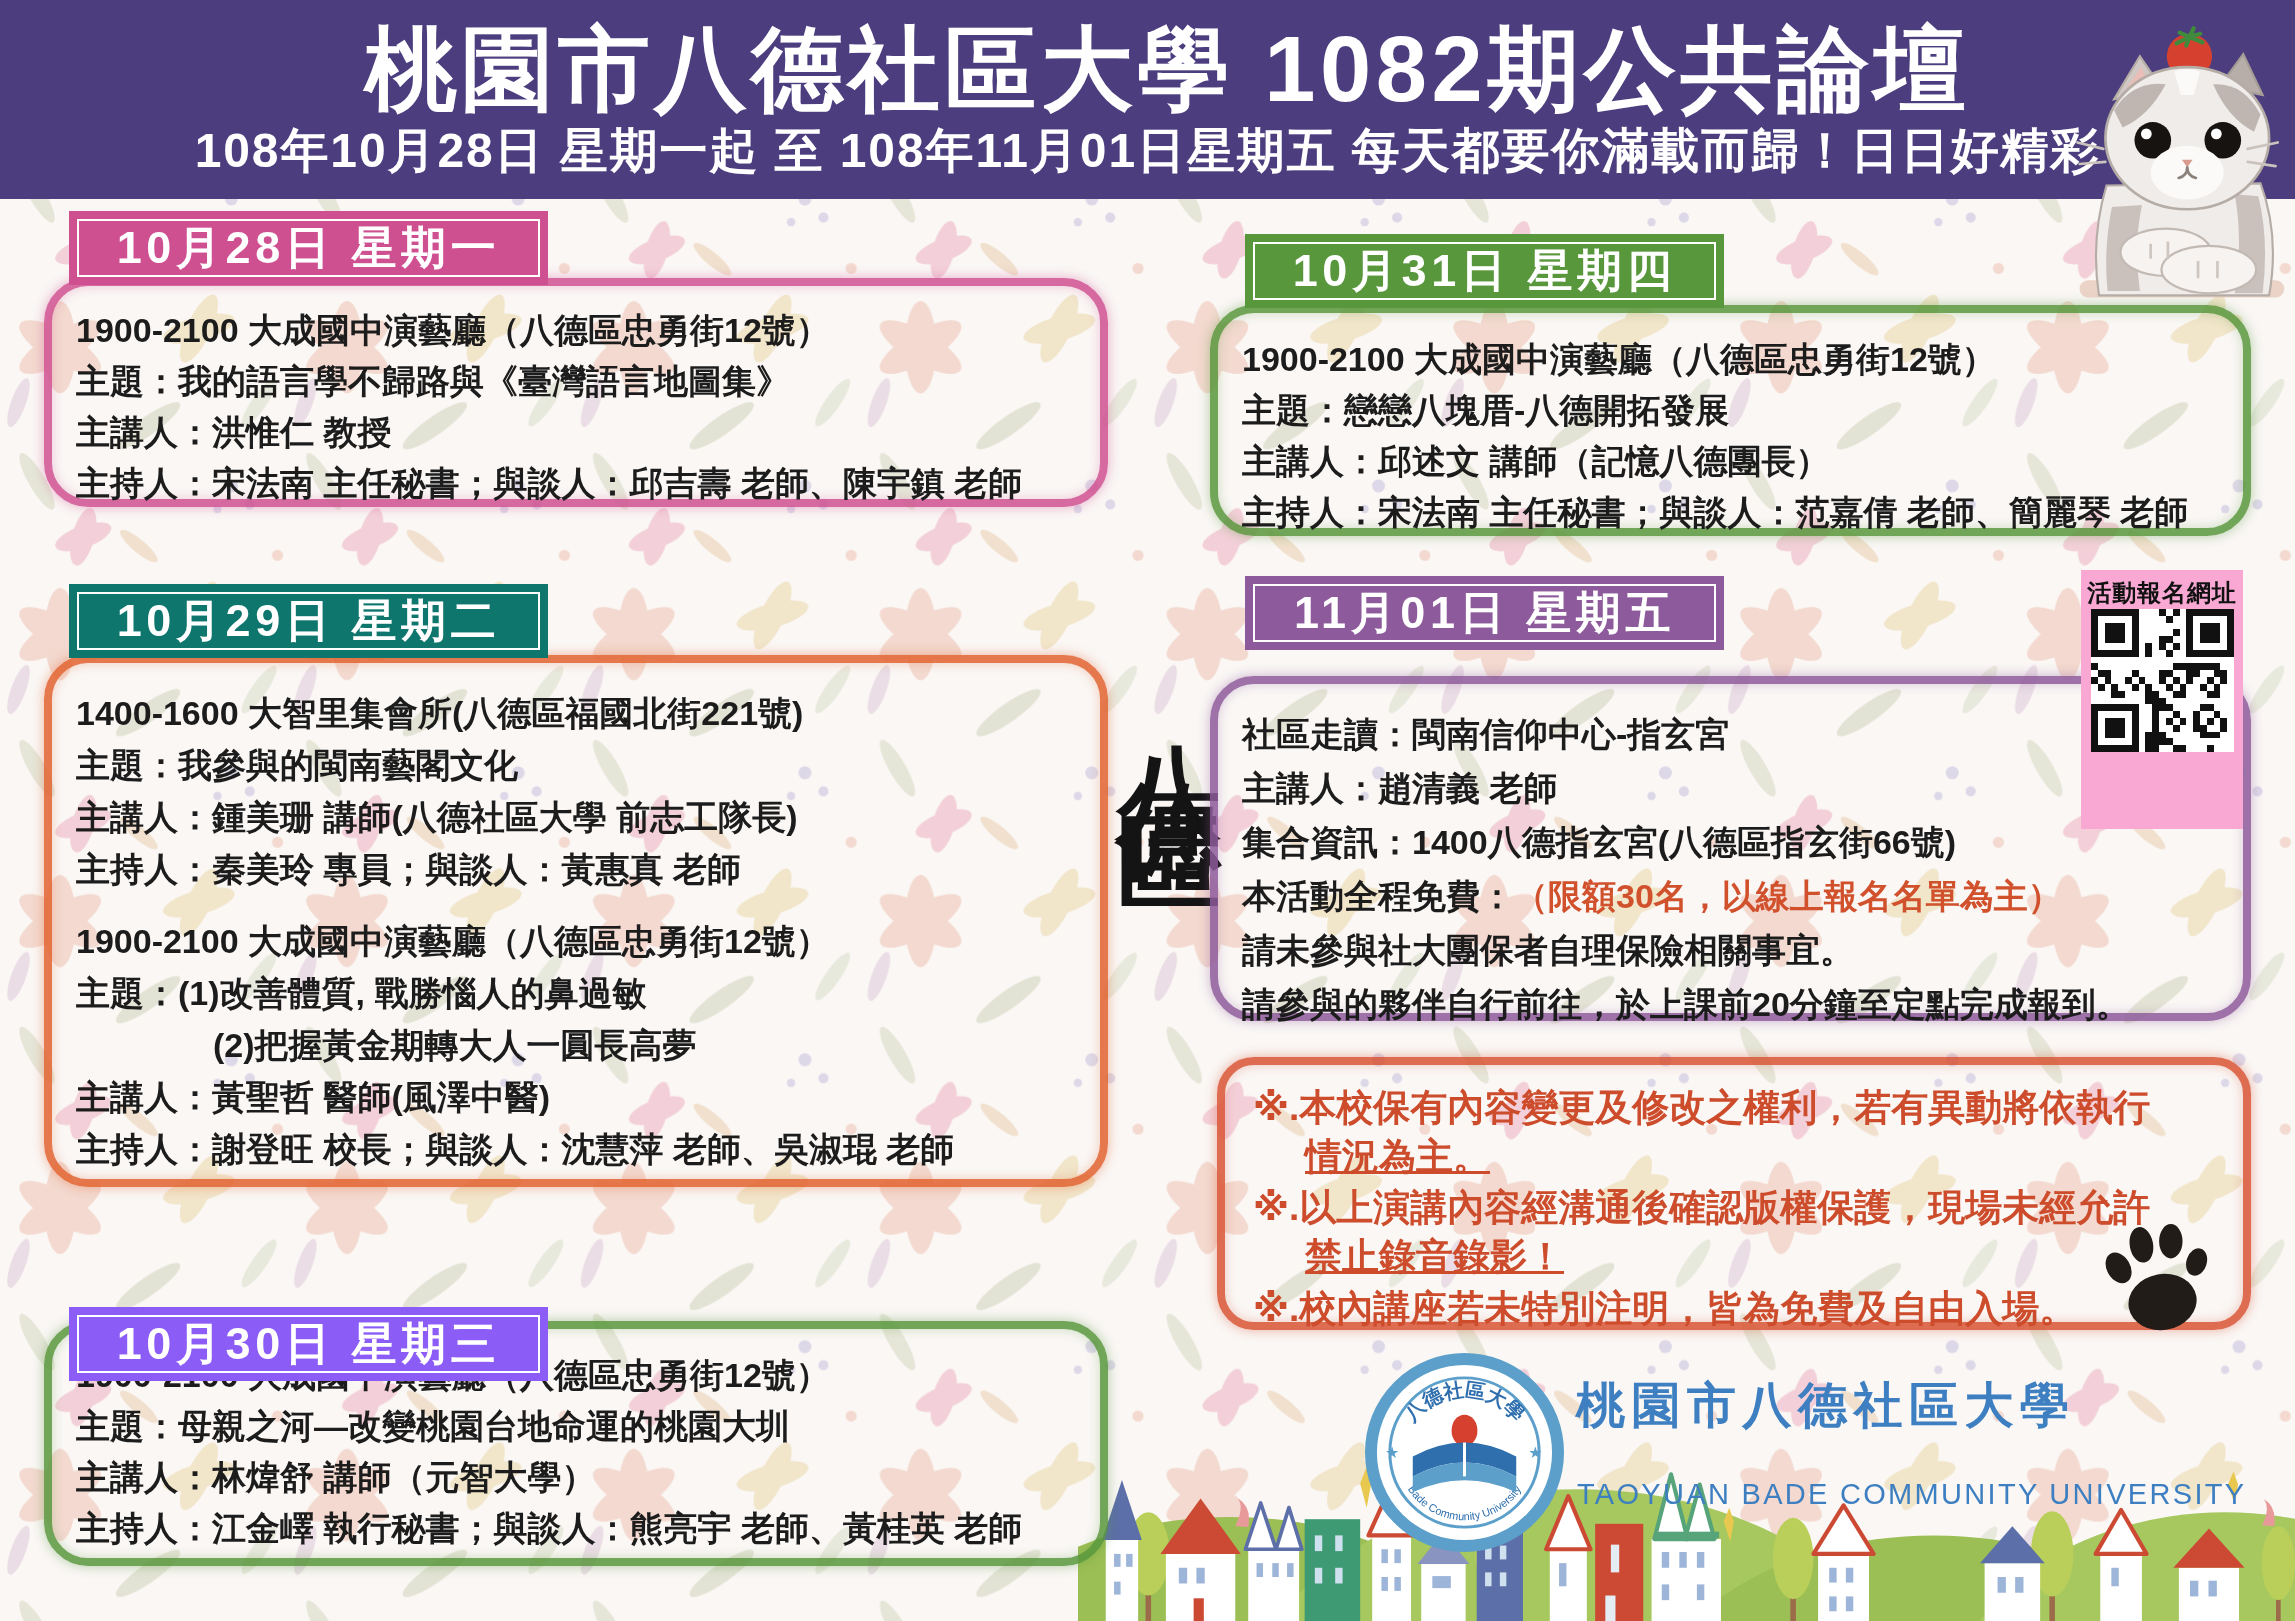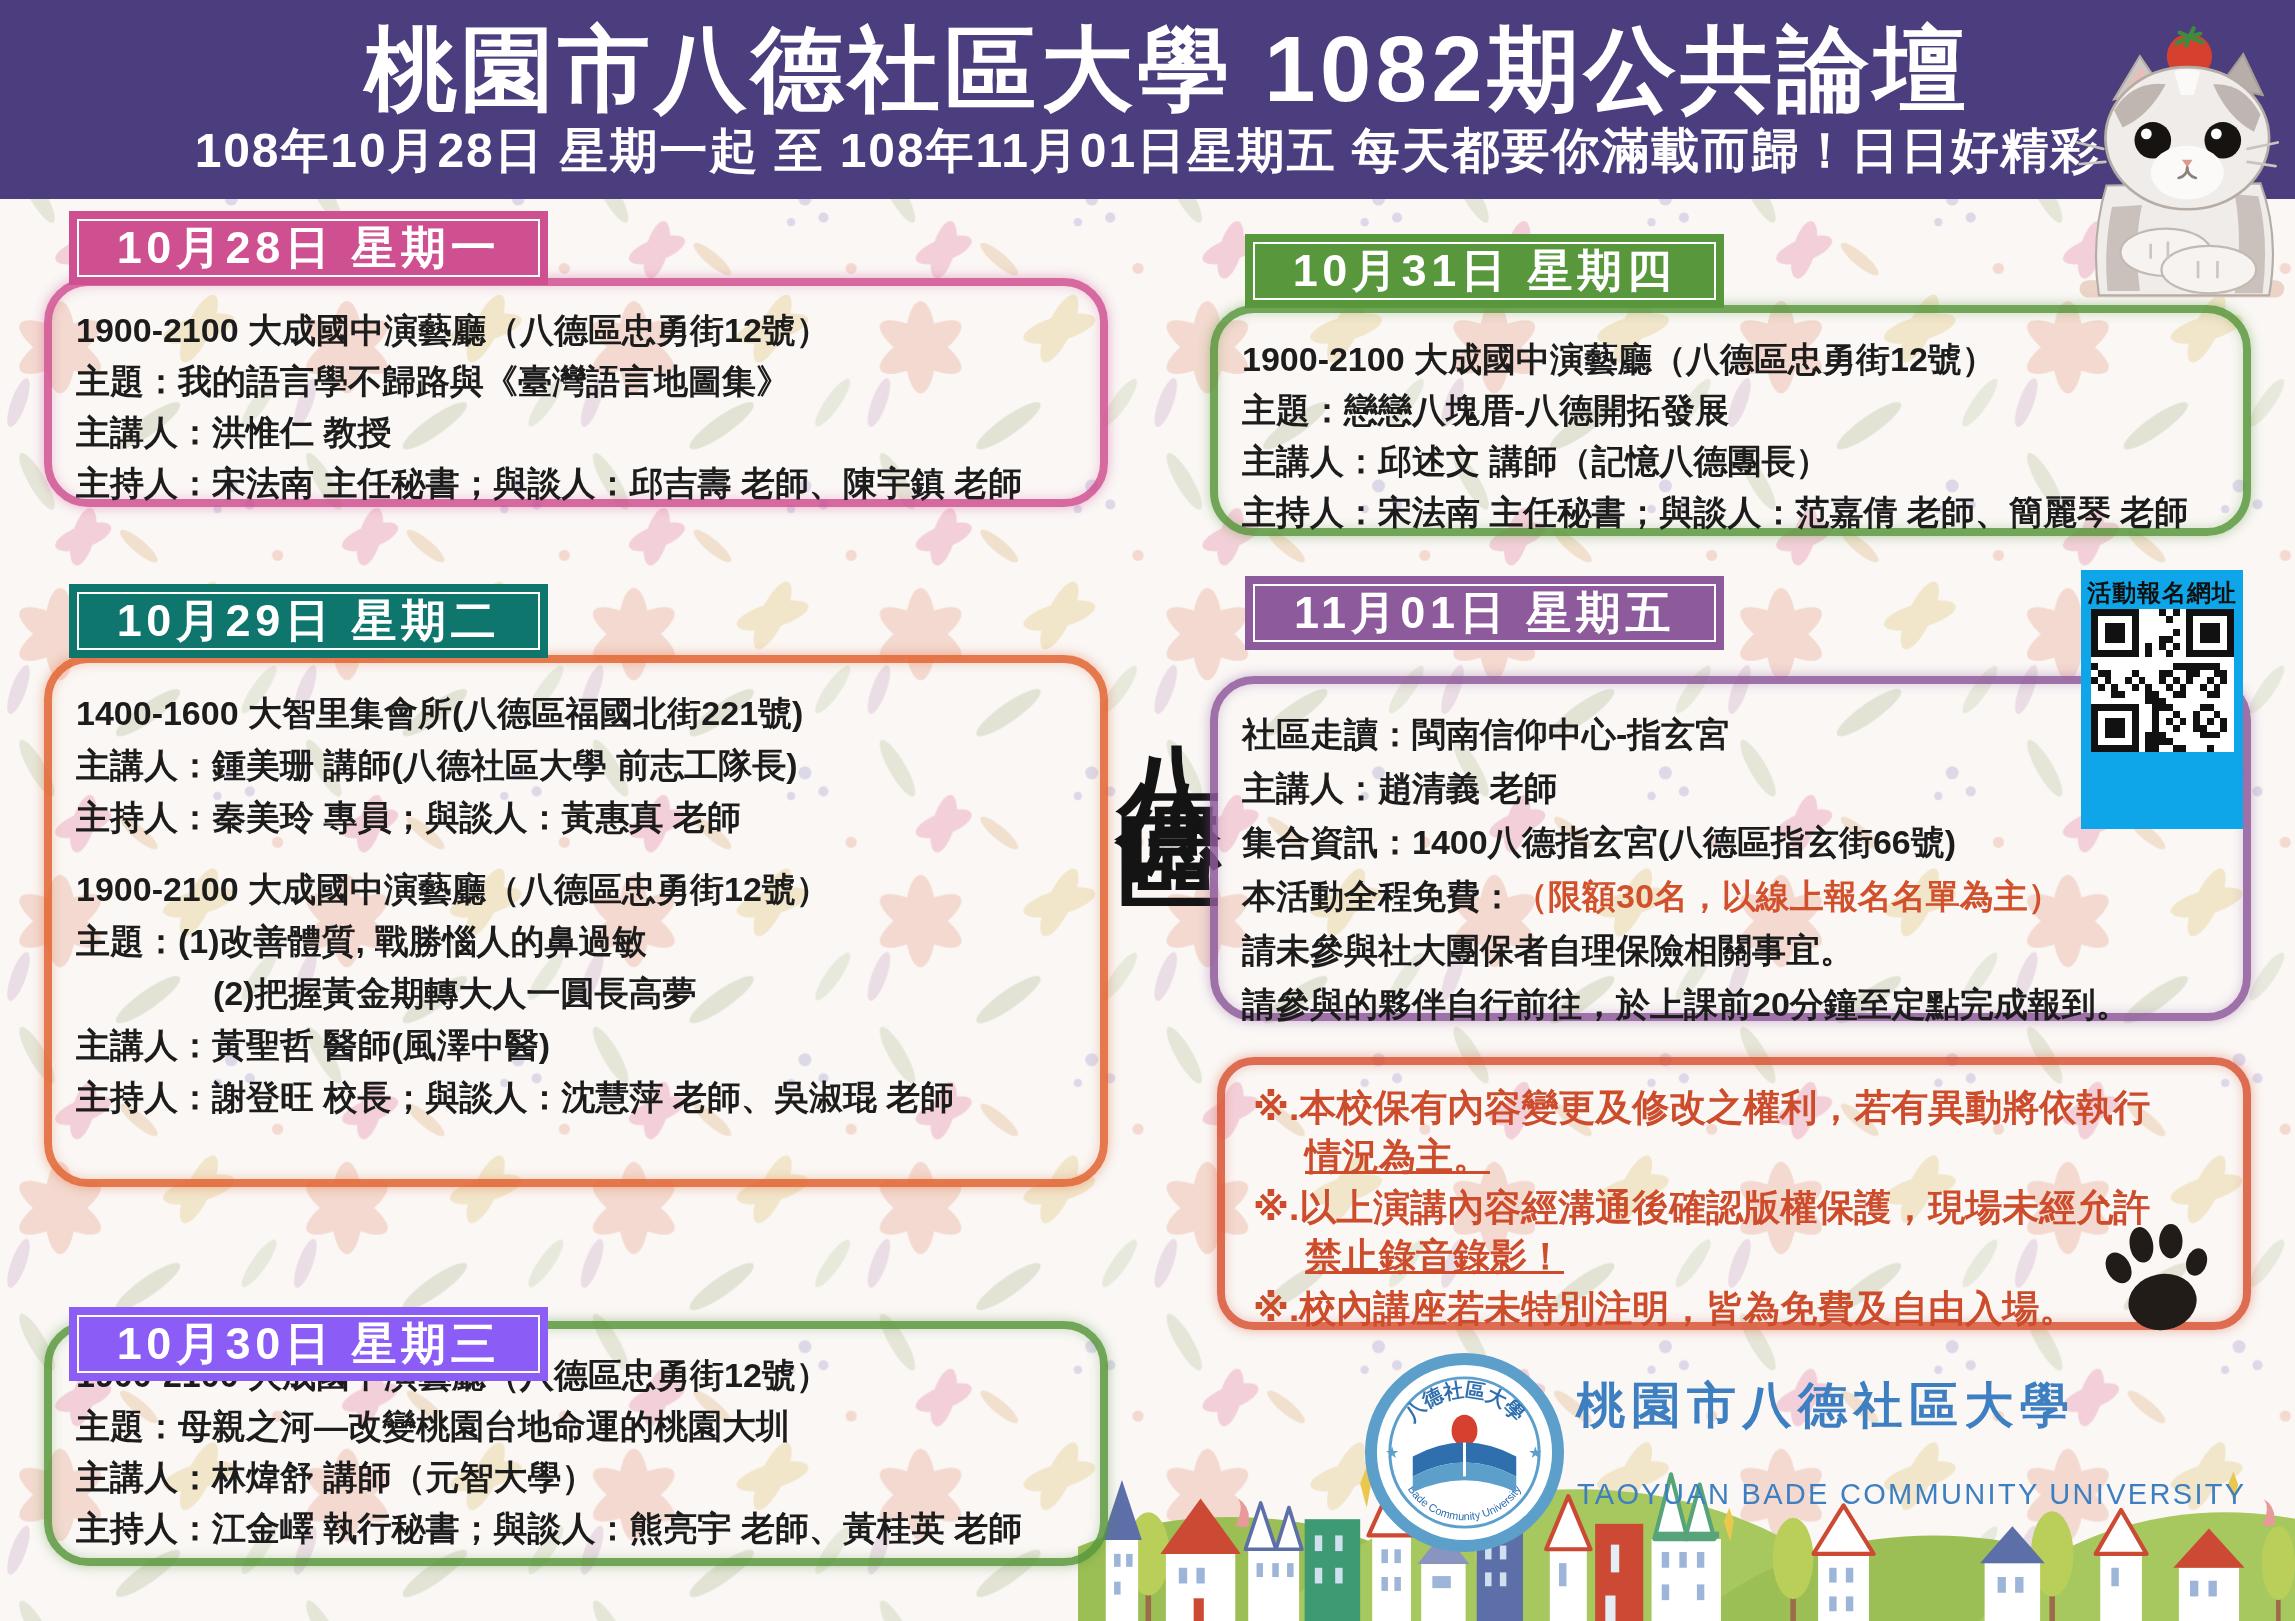--- a/index.html
+++ b/index.html
@@ -68,21 +68,21 @@
   
   #notes-box{left:1217px;top:1057px;width:1034px;height:273px;z-index:21;box-sizing:border-box;
         border:8.3px solid rgba(216,83,52,.85);border-radius:37px;
         box-shadow:0 0 12px rgba(216,83,52,.45), inset 0 0 10.2px rgba(216,83,52,.30);}
   #notes-box .content{position:absolute;left:28px;right:18.5px;top:17.6px;}
   .note-l1,.note-l2{font-size:37px;font-weight:800;color:#cd4c2c;line-height:49px;white-space:nowrap;}
   .note-l2{padding-left:52px;text-decoration:underline;}
   .note-l2:empty{display:none;}
   .note-item{margin-bottom:2.8px;}
   
-  #qr-card{left:2081px;top:570px;width:162px;height:259px;background:#0ea5e9;z-index:35;
+  #qr-card{left:2081px;top:570px;width:162px;height:259px;background:#f9a8d4;z-index:35;
            display:flex;flex-direction:column;align-items:center;}
   #qr-card .qr-label{font-size:24px;font-weight:800;color:#111;margin-top:6.5px;letter-spacing:0.9px;white-space:nowrap;}
   
   #side-text{left:1100px;top:662px;height:440px;z-index:5;
     writing-mode:vertical-rl;text-orientation:upright;
     font-family:"DejaVu Serif","Liberation Serif",serif;
     font-size:104px;font-weight:700;color:#141414;letter-spacing:36px;}
   
   #logo-badge{left:1365px;top:1353px;width:199px;height:199px;z-index:25;}
   #brand-zh{left:1576px;top:1373px;z-index:25;font-size:49px;font-weight:900;color:#3d7fc1;letter-spacing:6.5px;white-space:nowrap;}
@@ -184,20 +184,21 @@
       <div class="line">1900-2100 大成國中演藝廳（八德區忠勇街12號）</div>
       <div class="line">主題：我的語言學不歸路與《臺灣語言地圖集》</div>
       <div class="line">主講人：洪惟仁 教授</div>
       <div class="line">主持人：宋法南 主任秘書；與談人：邱吉壽 老師、陳宇鎮 老師</div>
     </div>
   </div>
 
   <div id="box2" class="event-box abs">
     <div class="content">
       <div class="line">1400-1600 大智里集會所(八德區福國北街221號)</div>
+      <div class="line">主題：我參與的閩南藝閣文化</div>
       <div class="line">主講人：鍾美珊 講師(八德社區大學 前志工隊長)</div>
       <div class="line">主持人：秦美玲 專員；與談人：黃惠真 老師</div>
       <div class="session-gap"></div>
       <div class="line">1900-2100 大成國中演藝廳（八德區忠勇街12號）</div>
       <div class="line">主題：(1)改善體質, 戰勝惱人的鼻過敏</div>
       <div class="line indent">(2)把握黃金期轉大人一圓長高夢</div>
       <div class="line">主講人：黃聖哲 醫師(風澤中醫)</div>
       <div class="line">主持人：謝登旺 校長；與談人：沈慧萍 老師、吳淑琨 老師</div>
     </div>
   </div>

